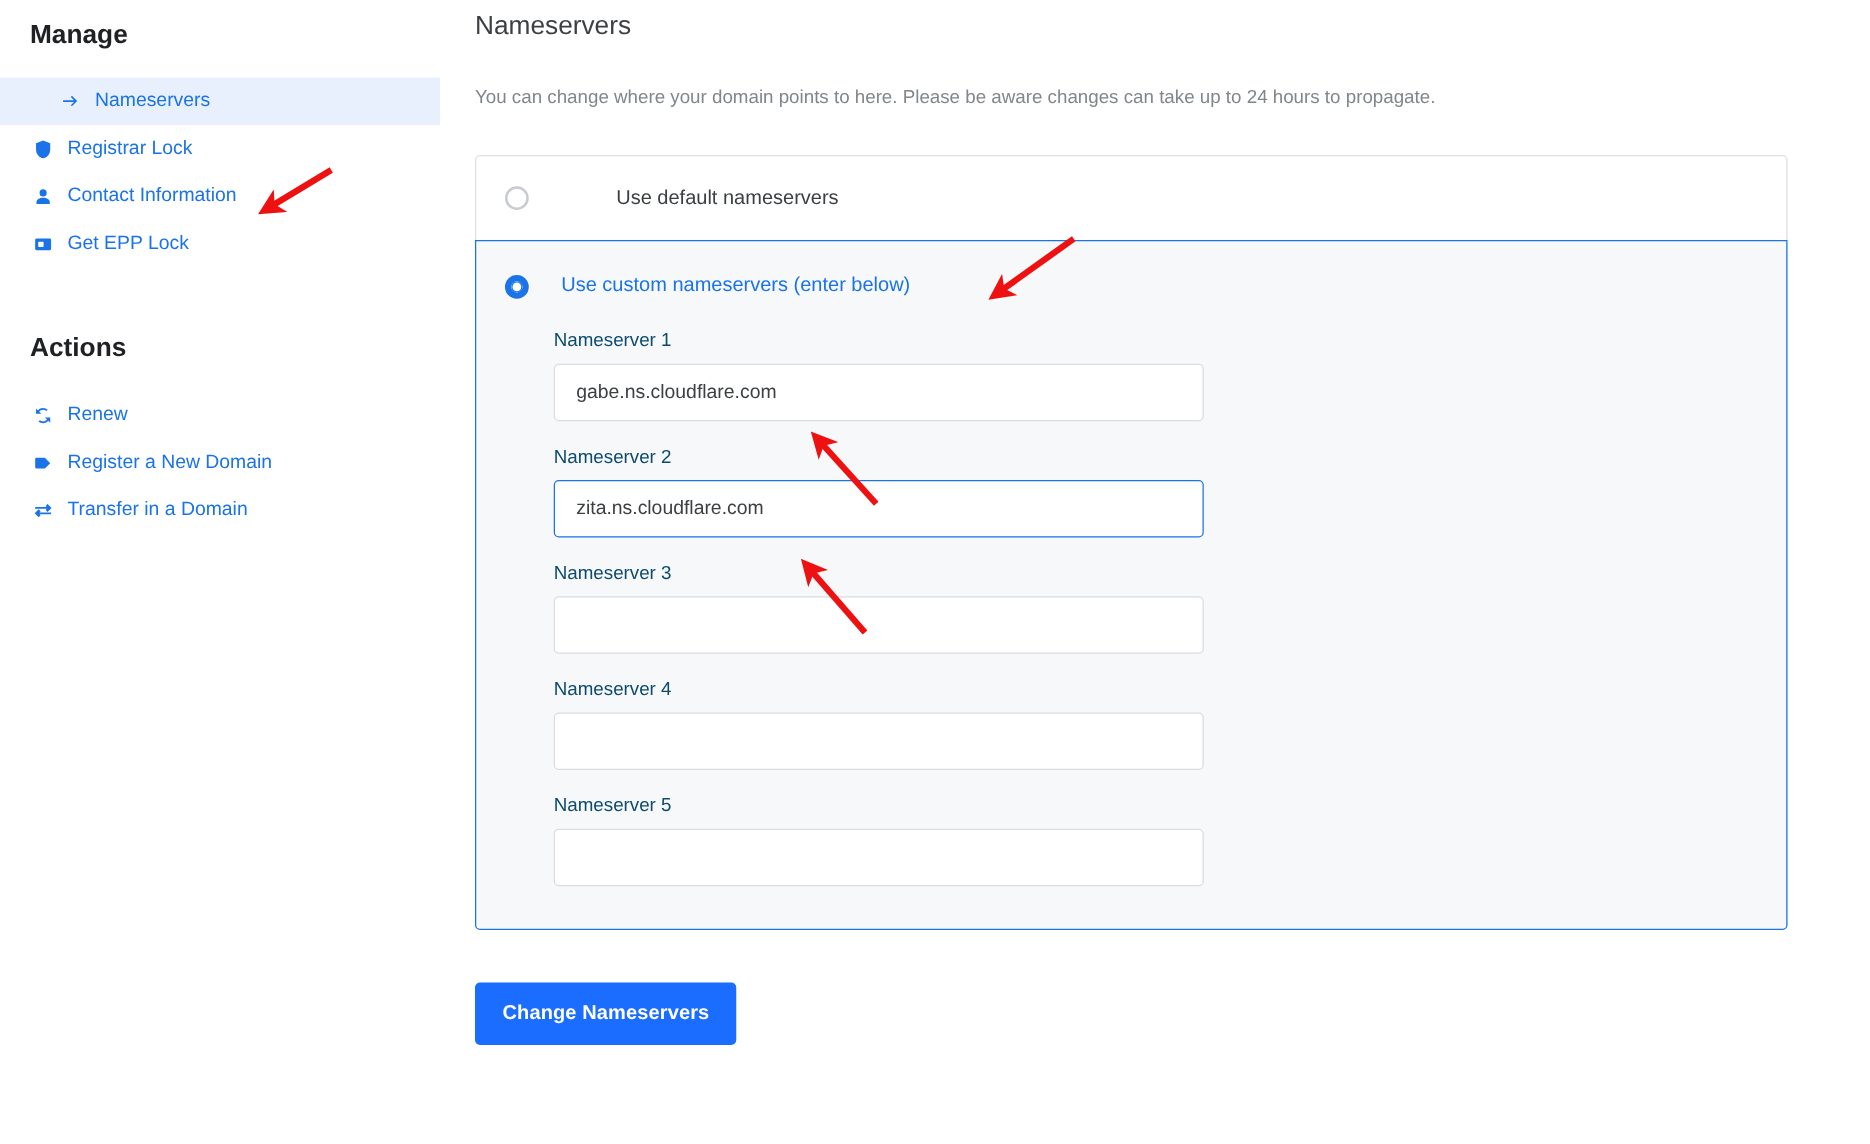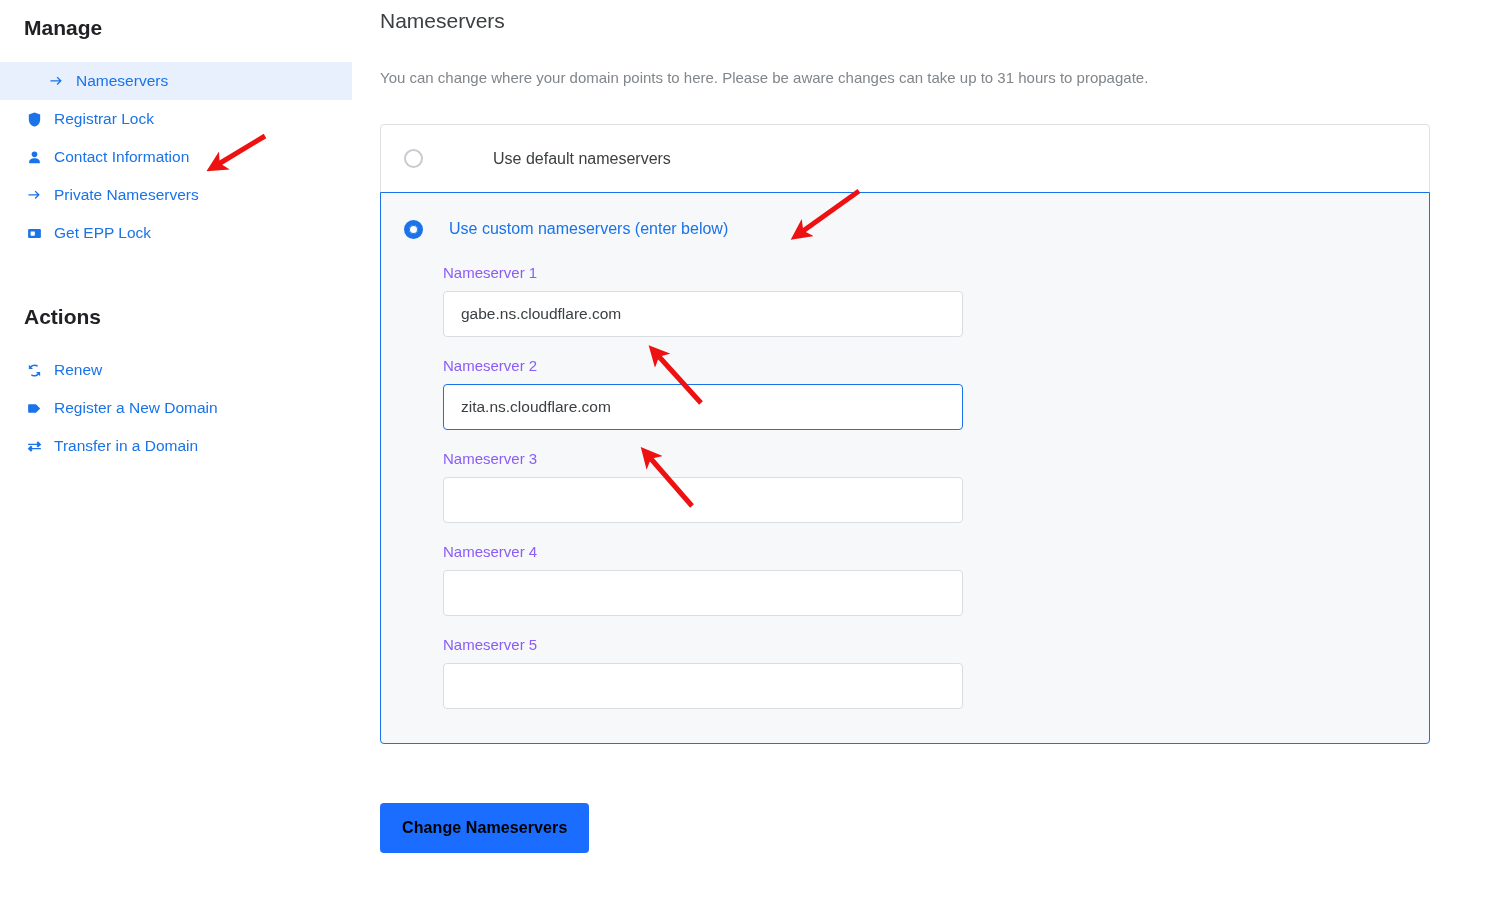--- a/index.html
+++ b/index.html
@@ -164,21 +164,21 @@
   }
 
   
   .fields {
     padding-left: 62px;
   }
   .field-group { margin-bottom: 0; }
   .field-label {
     display: block;
     font-size: 15px;
-    color: #8b5cf6;
+    color: #0c4a6e;
     line-height: 1;
     margin-bottom: 11px;
   }
   .field-input {
     display: block;
     width: 520px;
     height: 46px;
     border: 1px solid #dadce0;
     border-radius: 4px;
     background: #ffffff;
@@ -191,31 +191,30 @@
   }
   .field-input.focused {
     border: 1px solid #1a73e8;
   }
   .field-input::placeholder { color: #bdc1c6; }
 
   
   .submit-wrap { padding-top: 42px; }
   .submit-btn {
     background: #1a6dff;
-    color: #000000;
+    color: #ffffff;
     border: none;
     border-radius: 4px;
     font-family: "Liberation Sans", sans-serif;
     font-size: 16px;
     font-weight: 700;
     padding: 0 22px;
     height: 50px;
     cursor: pointer;
     letter-spacing: 0.1px;
-    margin-top: 17px;
   }
 
   
   .annotations {
     position: absolute;
     left: 0; top: 0;
     width: 1496px;
     height: 915px;
     pointer-events: none;
   }
@@ -254,28 +253,20 @@
       <li class="nav-item">
         <span class="nav-icon">
           <svg width="17" height="17" viewBox="0 0 24 24" fill="currentColor">
             <circle cx="12" cy="7.5" r="4"></circle>
             <path d="M12 13c-4.1 0-7.5 2.1-7.5 4.7V20h15v-2.3C19.5 15.1 16.1 13 12 13z"></path>
           </svg>
         </span>
         <span class="nav-label">Contact Information</span>
       </li>
 
-      <li class="nav-item">
-        <span class="nav-icon">
-          <svg width="17" height="17" viewBox="0 0 24 24" fill="currentColor">
-            <path d="M13.5 5.2 12.2 6.5l3.6 3.6H3.5v2h12.3l-3.6 3.6 1.3 1.3 5.9-5.9z"></path>
-          </svg>
-        </span>
-        <span class="nav-label">Private Nameservers</span>
-      </li>
 
       <li class="nav-item">
         <span class="nav-icon">
           <svg width="17" height="17" viewBox="0 0 24 24" fill="currentColor">
             <rect x="3" y="5.5" width="18" height="13" rx="1.5"></rect>
             <rect x="6.5" y="9" width="6" height="6" rx="0.8" fill="#ffffff"></rect>
           </svg>
         </span>
         <span class="nav-label">Get EPP Lock</span>
       </li>
@@ -313,21 +304,21 @@
         </span>
         <span class="nav-label">Transfer in a Domain</span>
       </li>
     </ul>
   </aside>
 
   <section class="main">
 
     <h1 class="main-title">Nameservers</h1>
 
-    <p class="main-desc">You can change where your domain points to here. Please be aware changes can take up to 31 hours to propagate.</p>
+    <p class="main-desc">You can change where your domain points to here. Please be aware changes can take up to 24 hours to propagate.</p>
 
     <div class="options-card">
 
       <div class="option-row default-row">
         <span class="radio"></span>
         <span class="option-label">Use default nameservers</span>
       </div>
 
       <div class="custom-block">
 

